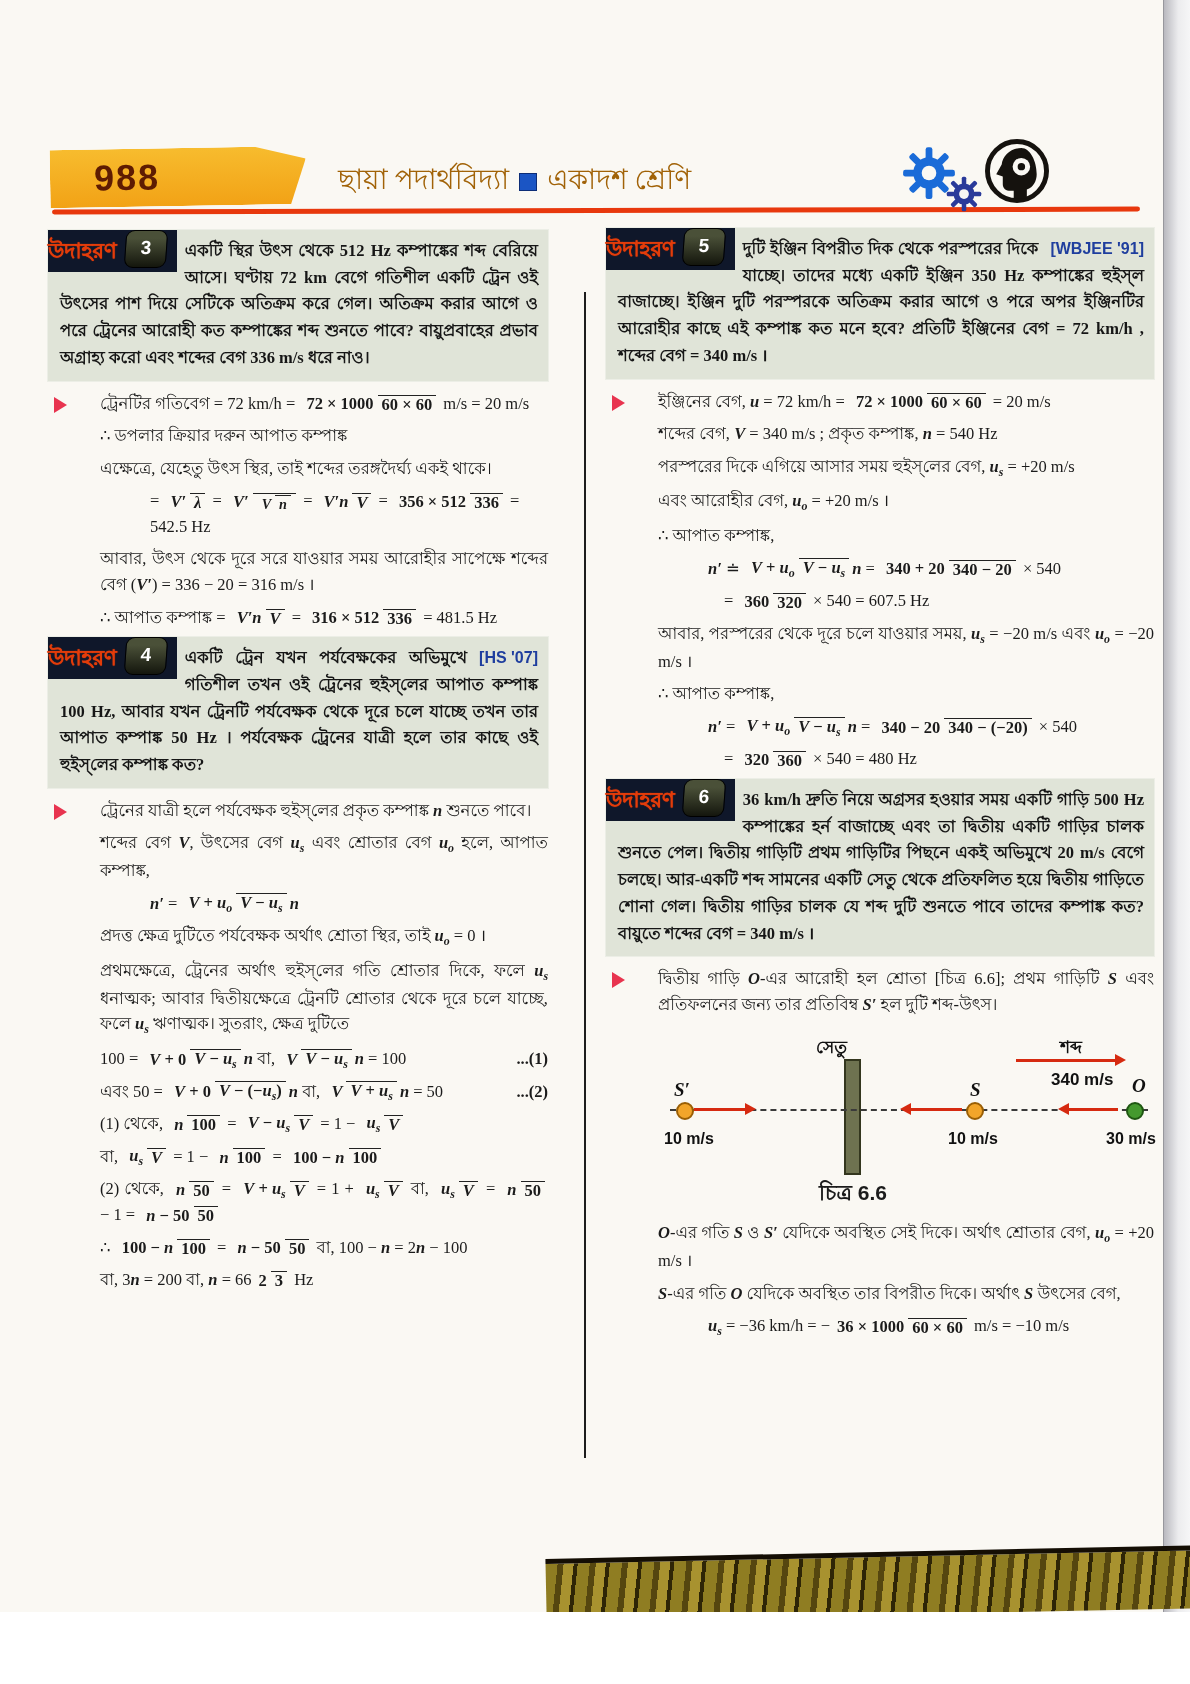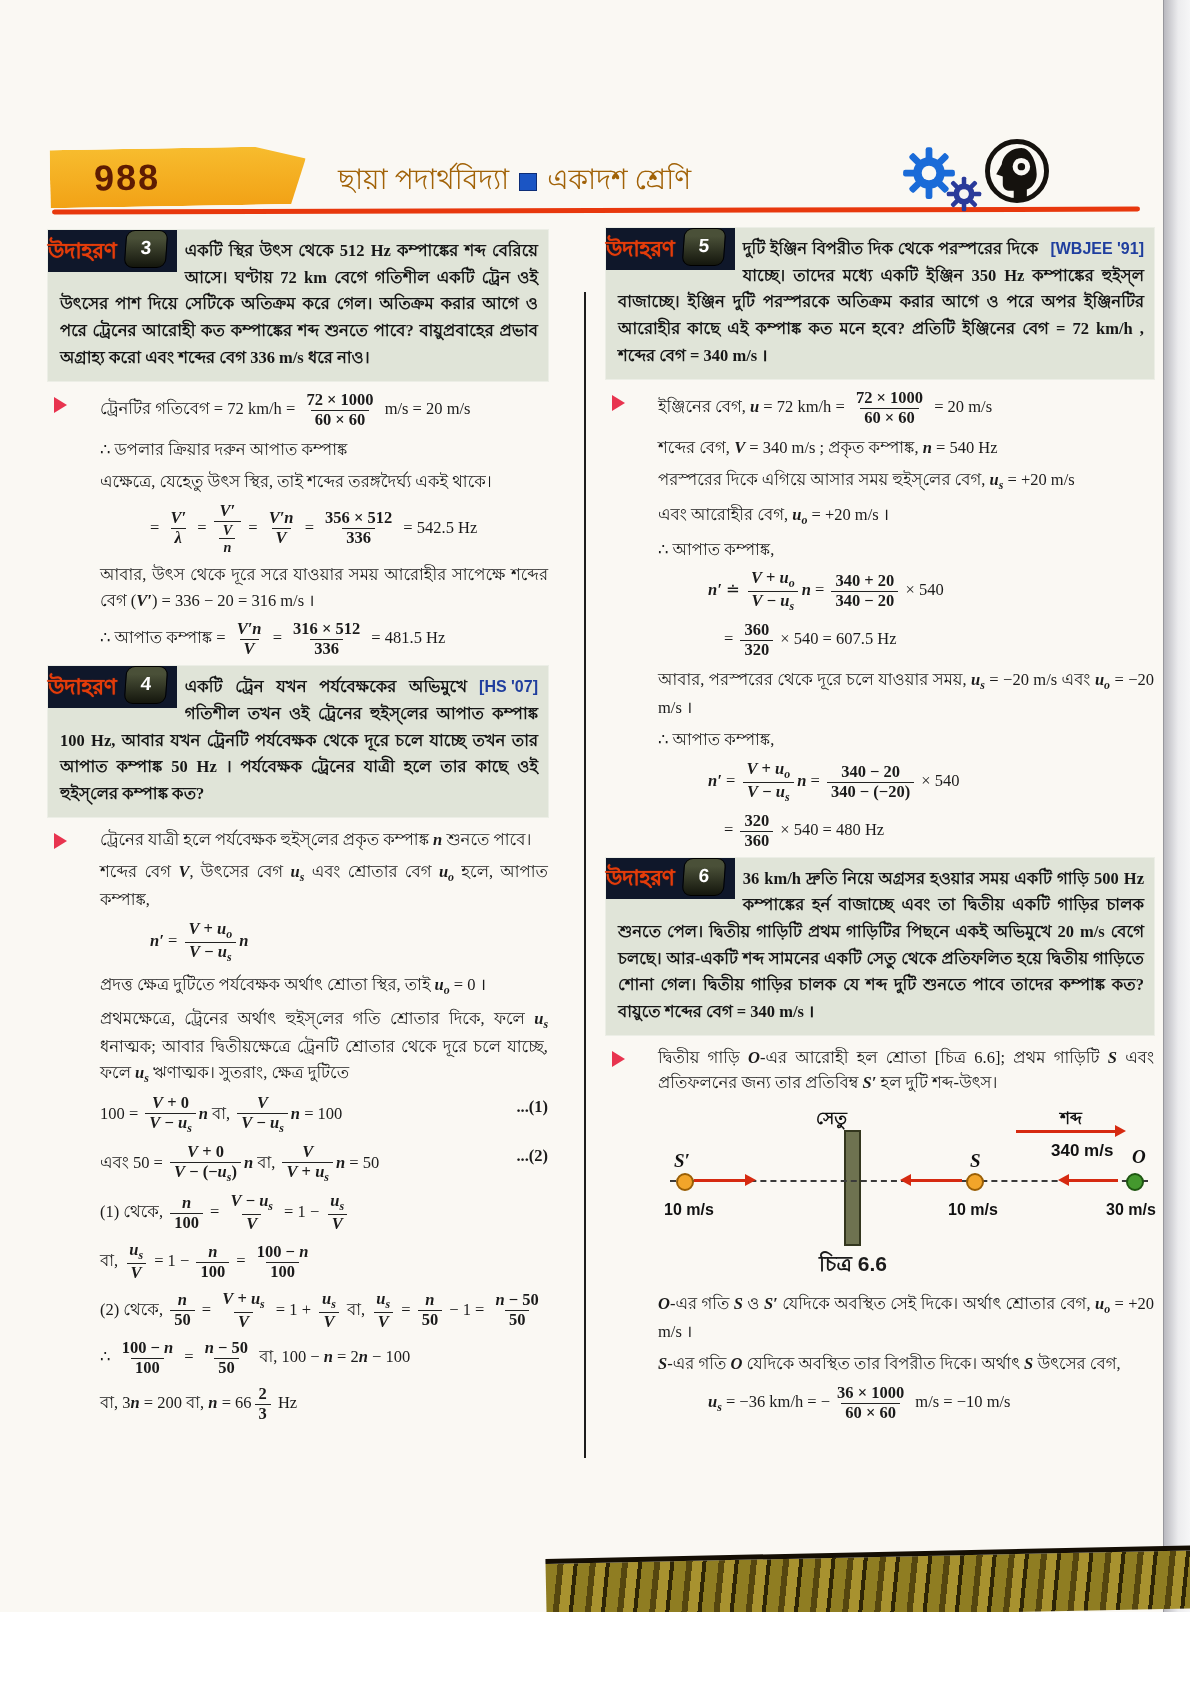--- a/index.html
+++ b/index.html
@@ -40,28 +40,28 @@
   
   .sol{padding-left:52px;position:relative;font-size:16.5px;line-height:1.55;}
   .ln{margin:7px 0;position:relative;text-align:justify;}
   .ln.eqline{text-align:left;}
   .bl .tri{position:absolute;left:-46px;top:6px;width:0;height:0;
            border:8px solid transparent;border-left:13px solid #e8344f;}
   .ind1{margin-left:50px;text-align:left;}
   .ind2{margin-left:66px;text-align:left;}
   .vr{font-style:italic;font-weight:bold;}
   .vr sub{font-style:italic;font-size:0.72em;}
-  .fr{display:inline-flex;flex-direction:column;align-items:center;vertical-align:middle;
+  .fr{display:inline-flex;flex-direction:row;align-items:center;vertical-align:middle;
       margin:0 3px;line-height:1.15;font-weight:bold;text-align:center;}
   .fr .num{padding:0 4px;}
   .fr .den{border-top:1.7px solid #222;padding:0 4px;}
   .fr .fr{font-size:0.86em;margin:0 1px;}
   .eqno{float:right;font-weight:bold;}
   
-  .figwrap{position:relative;width:520px;height:178px;margin:10px 0 4px -10px;
+  .figwrap{position:relative;width:520px;height:178px;margin:18px 0 4px -10px;
            font-family:"Liberation Sans",sans-serif;}
   .bridge{position:absolute;left:196px;top:24px;width:13px;height:112px;background:#6e7250;
           border:2px solid #33361e;}
   .figlbl{position:absolute;font-weight:bold;font-size:17px;color:#111;}
   .ptlbl{position:absolute;font-family:"Liberation Serif",serif;font-style:italic;
          font-weight:bold;font-size:19px;color:#111;}
   .dash{position:absolute;top:74px;left:22px;width:478px;border-top:2.5px dashed #3a3a3a;}
   .dot{position:absolute;top:67px;width:14px;height:14px;border-radius:50%;}
   .dot.or{background:#f2a52a;border:2px solid #9a5f06;}
   .dot.gr{background:#44992e;border:2px solid #1f5712;}

